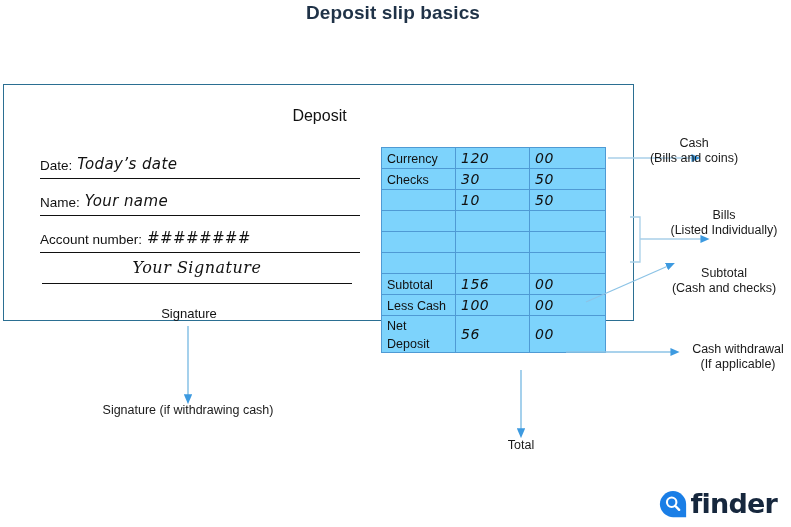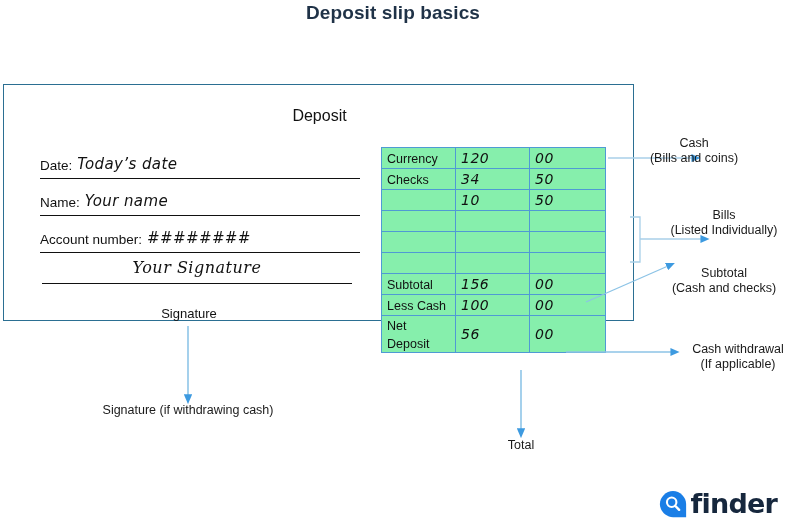--- a/index.html
+++ b/index.html
@@ -106,21 +106,21 @@
     font-size: 13px;
     color: #111;
   }
 
   
   #amount-table {
     position: absolute;
     left: 381px;
     top: 147px;
     border-collapse: collapse;
-    background: #86efac;
+    background: #7dd3fc;
   }
   #amount-table td {
     border: 1.4px solid #4f9ad4;
     height: 21px;
     padding: 0 5px;
     box-sizing: border-box;
     vertical-align: middle;
   }
   .col-label { width: 74px; }
   .col-dollars { width: 74px; }
@@ -209,21 +209,21 @@
 
 <table id="amount-table">
   <tbody>
     <tr>
       <td class="col-label"><span class="cell-label">Currency</span></td>
       <td class="col-dollars"><span class="cell-amount">120</span></td>
       <td class="col-cents"><span class="cell-amount">00</span></td>
     </tr>
     <tr>
       <td class="col-label"><span class="cell-label">Checks</span></td>
-      <td class="col-dollars"><span class="cell-amount">34</span></td>
+      <td class="col-dollars"><span class="cell-amount">30</span></td>
       <td class="col-cents"><span class="cell-amount">50</span></td>
     </tr>
     <tr>
       <td class="col-label"><span class="cell-label"></span></td>
       <td class="col-dollars"><span class="cell-amount">10</span></td>
       <td class="col-cents"><span class="cell-amount">50</span></td>
     </tr>
     <tr>
       <td class="col-label"><span class="cell-label"></span></td>
       <td class="col-dollars"><span class="cell-amount"></span></td>

